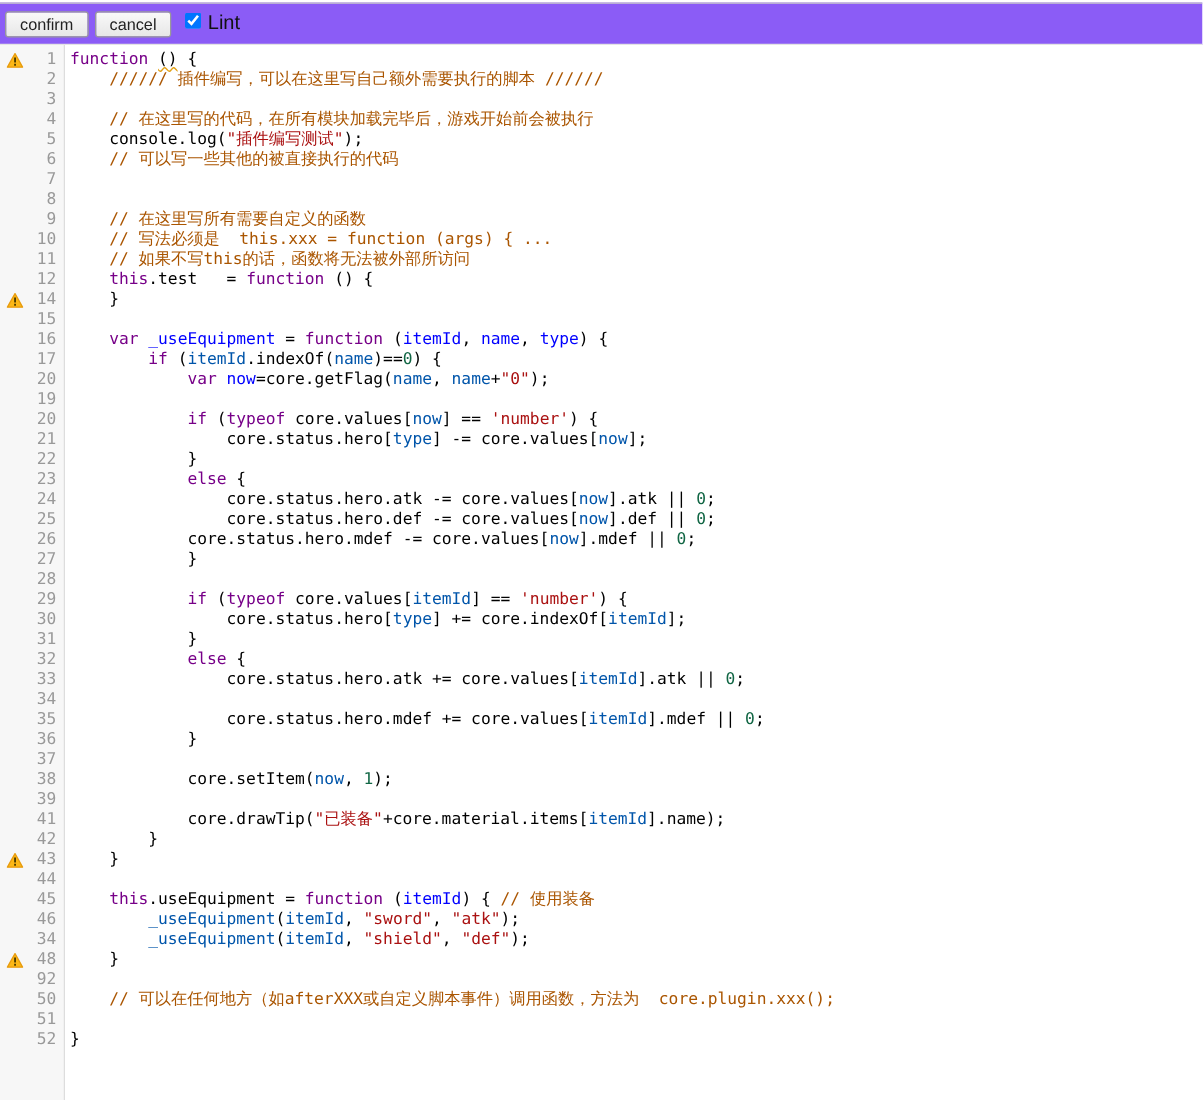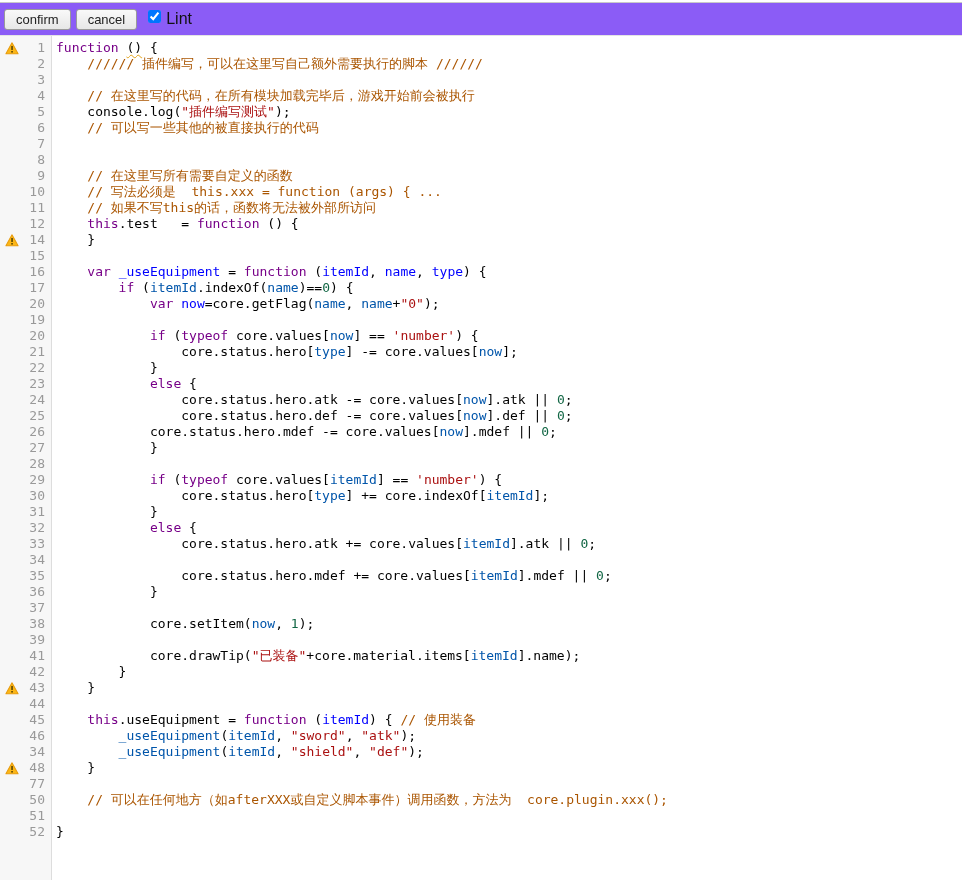--- a/index.html
+++ b/index.html
@@ -344,21 +344,21 @@
             <path d="M8 1 L15 13.5 L1 13.5 Z" fill="#fcb716" stroke="#e89c0e" stroke-width="1.2" stroke-linejoin="round"></path>
             <rect x="7.2" y="4.6" width="1.7" height="4.6" fill="#4a3a00"></rect>
             <rect x="7.2" y="10.4" width="1.7" height="1.8" fill="#4a3a00"></rect>
           </svg>
         </div>
         <div class="line-num">48</div>
         <div class="line-code"><span class="tok-pl">    }</span></div>
       </div>
       <div class="cm-line">
         <div class="gutter-marker"></div>
-        <div class="line-num">77</div>
+        <div class="line-num">92</div>
         <div class="line-code"></div>
       </div>
       <div class="cm-line">
         <div class="gutter-marker"></div>
         <div class="line-num">50</div>
         <div class="line-code"><span class="tok-cmt">    // 可以在任何地方（如afterXXX或自定义脚本事件）调用函数，方法为  core.plugin.xxx();</span></div>
       </div>
       <div class="cm-line">
         <div class="gutter-marker"></div>
         <div class="line-num">51</div>

